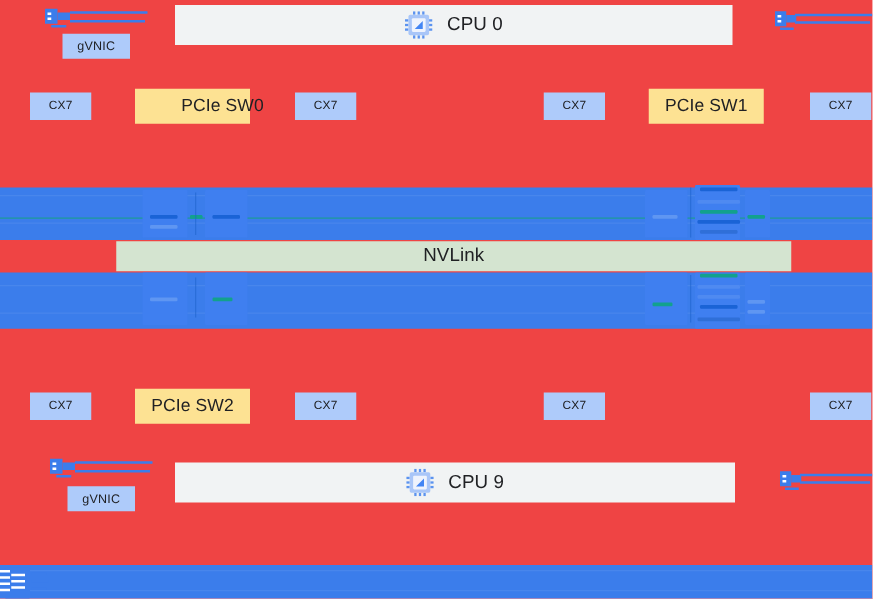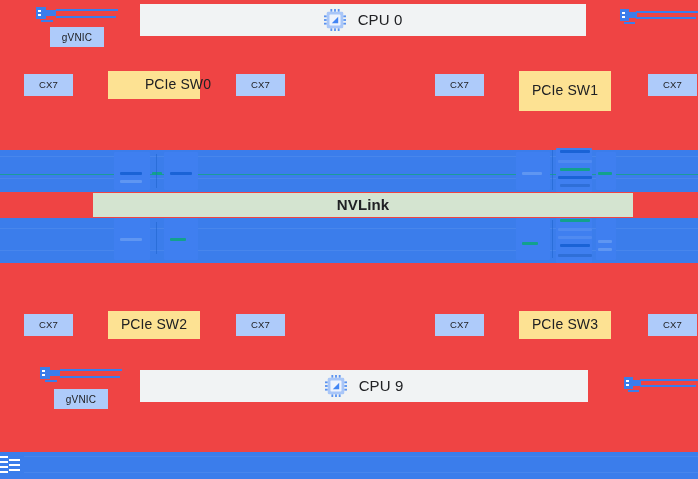--- a/index.html
+++ b/index.html
@@ -209,21 +209,21 @@
   </div>
 
   <div class="abs node node-cx7" style="left:236px; top:74px; width:49px; height:22px;">
     <span>CX7</span>
   </div>
 
   <div class="abs node node-cx7" style="left:435px; top:74px; width:49px; height:22px;">
     <span>CX7</span>
   </div>
 
-  <div class="abs node node-pcie" style="left:519px; top:71px; width:92px; height:40px;">
+  <div class="abs node node-pcie" style="left:519px; top:71px; width:92px; height:28px;">
     <span>PCIe SW1</span>
   </div>
 
   <div class="abs node node-cx7" style="left:648px; top:74px; width:49px; height:22px;">
     <span>CX7</span>
   </div>
 
   <div class="abs band" style="left:0px; top:150px; width:698px; height:42px;">
     <div class="band-stripe" style="top:6px;"></div>
     <div class="band-stripe" style="top:28px;"></div>
@@ -247,21 +247,21 @@
       <div class="gpu-bar" style="left:42px; top:14px; width:34px; background:#4f8af1;"></div>
       <div class="gpu-bar teal" style="left:44px; top:22px; width:30px;"></div>
       <div class="gpu-bar" style="left:42px; top:30px; width:34px;"></div>
       <div class="gpu-bar" style="left:44px; top:38px; width:30px; background:#2f6fd8;"></div>
       <div class="gpu-sep" style="left:36px; top:4px;  height:40px;"></div>
       <div class="gpu-bar" style="left:6px;  top:26px; width:20px; background:#5f96f2;"></div>
       <div class="gpu-bar teal" style="left:82px; top:26px; width:14px;"></div>
     </div>
   </div>
 
-  <div class="abs node node-nvlink" style="left:93px; top:193px; width:540px; height:24px;font-weight:bold;">
+  <div class="abs node node-nvlink" style="left:93px; top:193px; width:540px; height:24px;">
     <span>NVLink</span>
   </div>
 
   <div class="abs band" style="left:0px; top:218px; width:698px; height:45px;">
     <div class="band-stripe" style="top:10px;"></div>
     <div class="band-stripe" style="top:32px;"></div>
 
     <div class="gpu-cluster" style="left:112px; top:0px; width:90px; height:45px;">
       <div class="gpu-card" style="left:2px;  top:0px;  width:36px; height:42px;"></div>
       <div class="gpu-card" style="left:52px; top:0px;  width:34px; height:42px;"></div>
@@ -295,23 +295,20 @@
   </div>
 
   <div class="abs node node-cx7" style="left:236px; top:314px; width:49px; height:22px;">
     <span>CX7</span>
   </div>
 
   <div class="abs node node-cx7" style="left:435px; top:314px; width:49px; height:22px;">
     <span>CX7</span>
   </div>
 
-  <div class="abs node node-pcie" style="left:519px; top:311px; width:92px; height:28px;">
-    <span>PCIe SW3</span>
-  </div>
 
   <div class="abs node node-cx7" style="left:648px; top:314px; width:49px; height:22px;">
     <span>CX7</span>
   </div>
 
   <div class="cable abs" style="left:40px; top:366px; width:82px; height:20px;">
     <div class="cable-line" style="left:20px; top:3px; width:62px;"></div>
     <div class="cable-line" style="left:20px; top:10px; width:60px;"></div>
     <div class="cable-plug" style="left:0px; top:1px; width:10px; height:12px;"></div>
     <div class="cable-plug" style="left:10px; top:4px; width:10px; height:6px;"></div>

